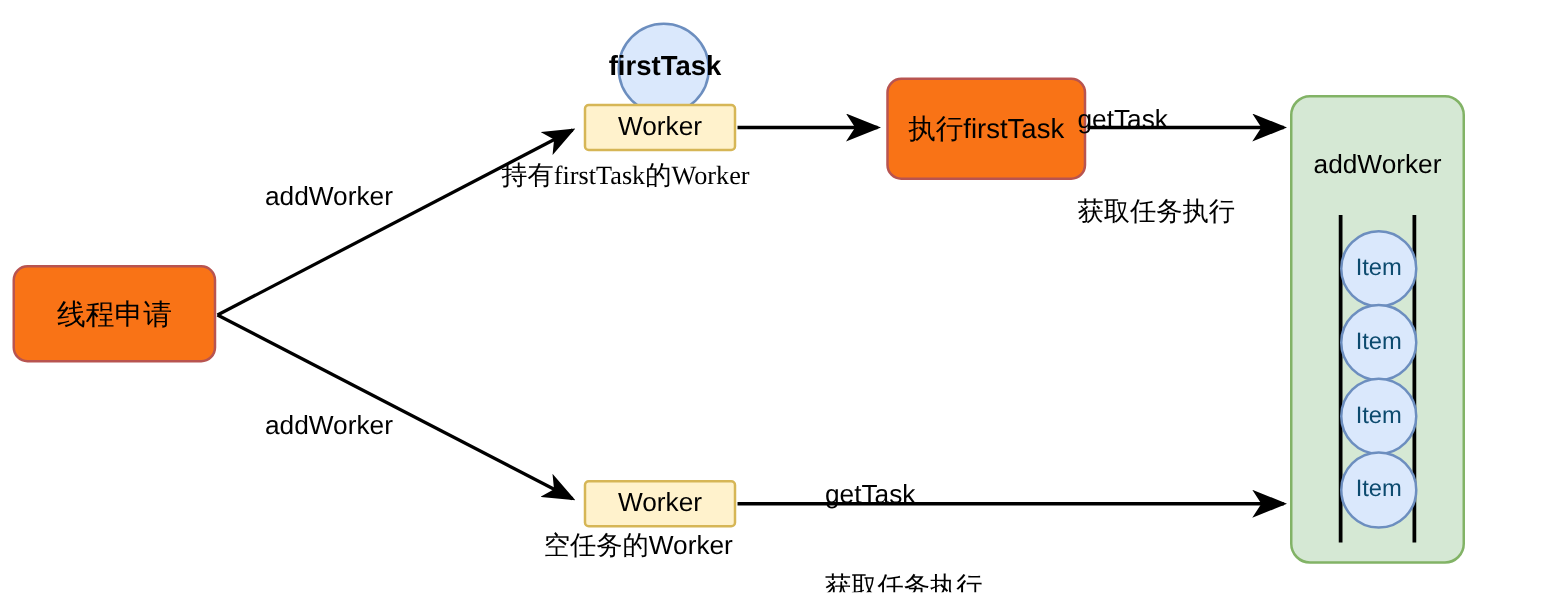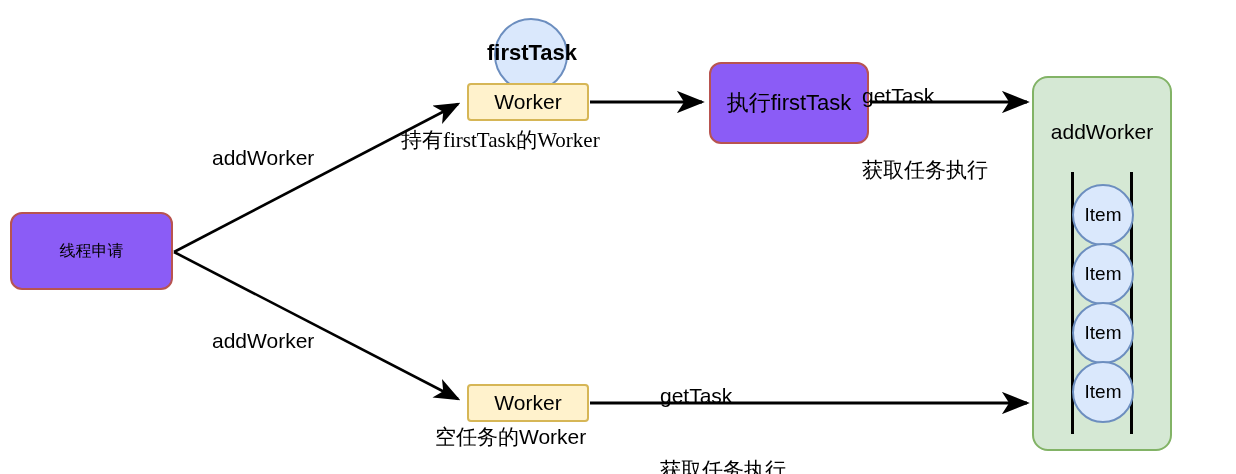--- a/index.html
+++ b/index.html
@@ -28,21 +28,21 @@
   .node {
     position: absolute;
     box-sizing: border-box;
     display: flex;
     align-items: center;
     justify-content: center;
     text-align: center;
     color: #000000;
   }
   .box-pink {
-    background: #8b5cf6;
+    background: #f97316;
     border: 2px solid #b85450;
     border-radius: 12px;
   }
   .box-yellow {
     background: #fff2cc;
     border: 2px solid #d6b656;
     border-radius: 4px;
   }
   .panel-green {
     background: #d5e8d4;
@@ -58,21 +58,21 @@
   .label {
     position: absolute;
     color: #000000;
     white-space: pre;
     line-height: 1.18;
   }
   .label.center {
   }
   #thread-request {
     left: 10px; top: 212px; width: 163px; height: 78px;
-    font-size: 16px;
+    font-size: 23px;
   }
   #worker-top {
     left: 467px; top: 83px; width: 122px; height: 38px;
     font-size: 21px;
   }
   #worker-bottom {
     left: 467px; top: 384px; width: 122px; height: 38px;
     font-size: 21px;
   }
   #exec-firsttask {
@@ -106,21 +106,21 @@
   #rail-left  { left: 1071px; top: 172px; height: 262px; }
   #rail-right { left: 1130px; top: 172px; height: 262px; }
   .queue-item {
     position: absolute;
     left: 1072px;
     width: 58px; height: 58px;
     display: flex;
     align-items: center;
     justify-content: center;
     font-size: 19px;
-    color: #000000;
+    color: #0c4a6e;
     z-index: 3;
   }
   #lbl-add-worker-top    { left: 212px; top: 146px; font-size: 21px; }
   #lbl-add-worker-bottom { left: 212px; top: 329px; font-size: 21px; }
   #lbl-hold-firsttask    { left: 401px; top: 128px; font-size: 21px; font-family: Liberation Serif, serif; }
   #lbl-empty-worker      { left: 435px; top: 425px; font-size: 21px; }
   #lbl-gettask-top    { left: 862px; top: 34px;  width: 200px; font-size: 21px; }
   #lbl-gettask-bottom { left: 660px; top: 334px; width: 340px; font-size: 21px; }
 </style>
 </head>

